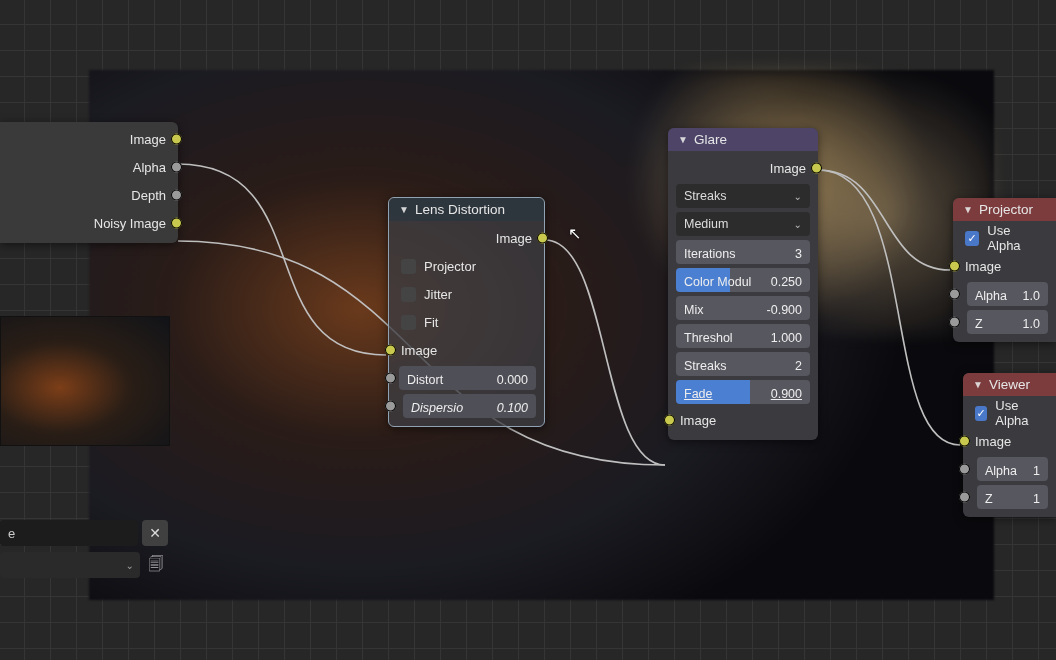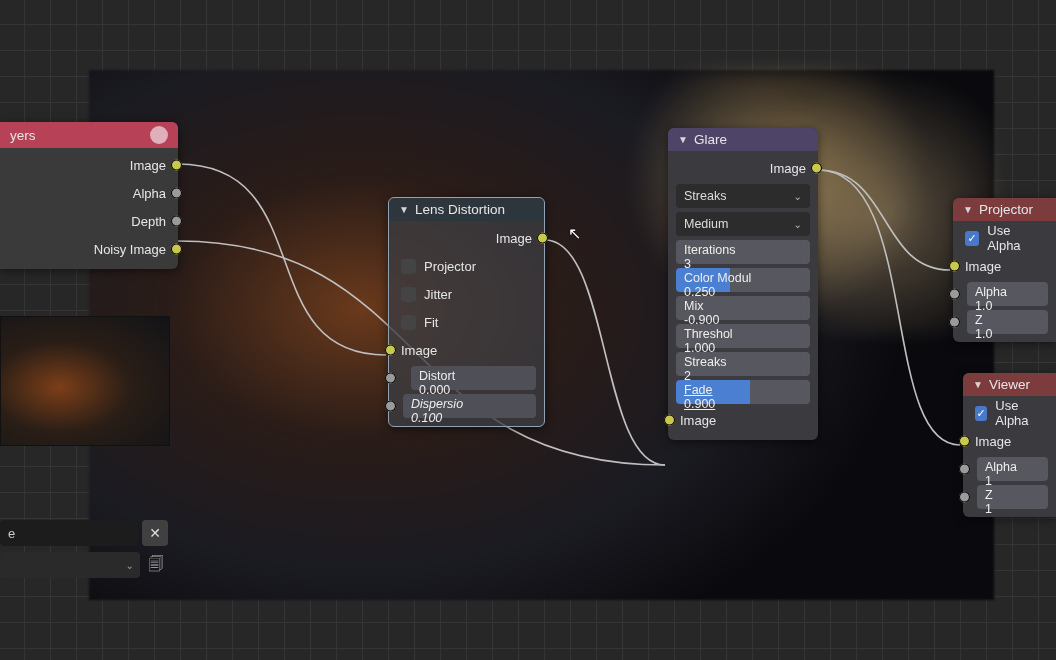--- a/index.html
+++ b/index.html
@@ -58,23 +58,23 @@
   .sock-dot {
     position:absolute; width:11px; height:11px; border-radius:50%;
     background:#c8c84e; top:50%; transform:translateY(-50%);
     box-shadow: 0 0 0 1px #000 inset;
   }
   .sock-dot.grey { background:#9a9a9a; }
   .sock-dot.left { left:-12px; }
   .sock-dot.right { right:-12px; }
 
   .field {
-    display:flex; align-items:flex-start; justify-content:space-between;
+    display:flex; align-items:flex-end; justify-content:space-between;
     background:#57575f; border-radius:4px; padding: 3px 8px;
-    font-size: 12.5px; color:#eee; height:24px;flex-direction:column;
+    font-size: 12.5px; color:#eee; height:24px;
   }
   .field.highlight { background: linear-gradient(90deg,#4a7fd1 40%, #57575f 40%); }
   .field.highlight.wide { background: linear-gradient(90deg,#4a7fd1 55%, #57575f 55%); text-decoration: underline; }
   .field-checkbox { display:flex; align-items:center; gap:8px; padding:3px 4px; height:24px; font-size:13px; }
   .check {
     width:15px; height:15px; border-radius:3px; background:#444;
   }
   .check.on { background:#4a78c9; display:flex; align-items:center; justify-content:center; color:#fff; font-size:11px; }
 
   .select {
@@ -138,24 +138,20 @@
 
 <svg class="noodles" width="1056" height="660">
   <path d="M 178 164 C 320 164, 250 355, 386 355" stroke="#bfbfbf" stroke-width="1.6" fill="none"></path>
   <path d="M 545 240 C 610 240, 600 465, 665 465" stroke="#bfbfbf" stroke-width="1.6" fill="none"></path>
   <path d="M 178 241 C 430 241, 400 465, 665 465" stroke="#bfbfbf" stroke-width="1.6" fill="none"></path>
   <path d="M 818 170 C 890 170, 880 270, 950 270" stroke="#bfbfbf" stroke-width="1.6" fill="none"></path>
   <path d="M 818 170 C 920 170, 880 445, 960 445" stroke="#bfbfbf" stroke-width="1.6" fill="none"></path>
 </svg>
 
 <div class="node render-layers">
-  <div class="node-hdr">
-    <span>yers</span>
-    <span class="circle-ic"></span>
-  </div>
   <div class="node-body">
     <div class="sock-row right">
         <span>Image</span>
         <span class="sock-dot right"></span>
       </div>
     <div class="sock-row right">
         <span>Alpha</span>
         <span class="sock-dot grey right"></span>
       </div>
     <div class="sock-row right">
@@ -190,21 +186,21 @@
     <div class="field-checkbox">
         <span class="check"></span>
         <span>Fit</span>
       </div>
     <div class="sock-row">
         <span class="sock-dot left"></span>
         <span>Image</span>
       </div>
     <div class="sock-row" style="padding:0;">
       <span class="sock-dot grey left"></span>
-      <div class="field" style="flex:1;margin-left:14px;">
+      <div class="field" style="flex:1;margin-left:2px;">
           <span>Distort</span>
           <span>0.000</span>
         </div>
     </div>
     <div class="sock-row" style="padding:0;">
       <span class="sock-dot grey left"></span>
       <div class="field" style="flex:1;margin-left:6px;font-style:italic;">
           <span>Dispersio</span>
           <span>0.100</span>
         </div>

